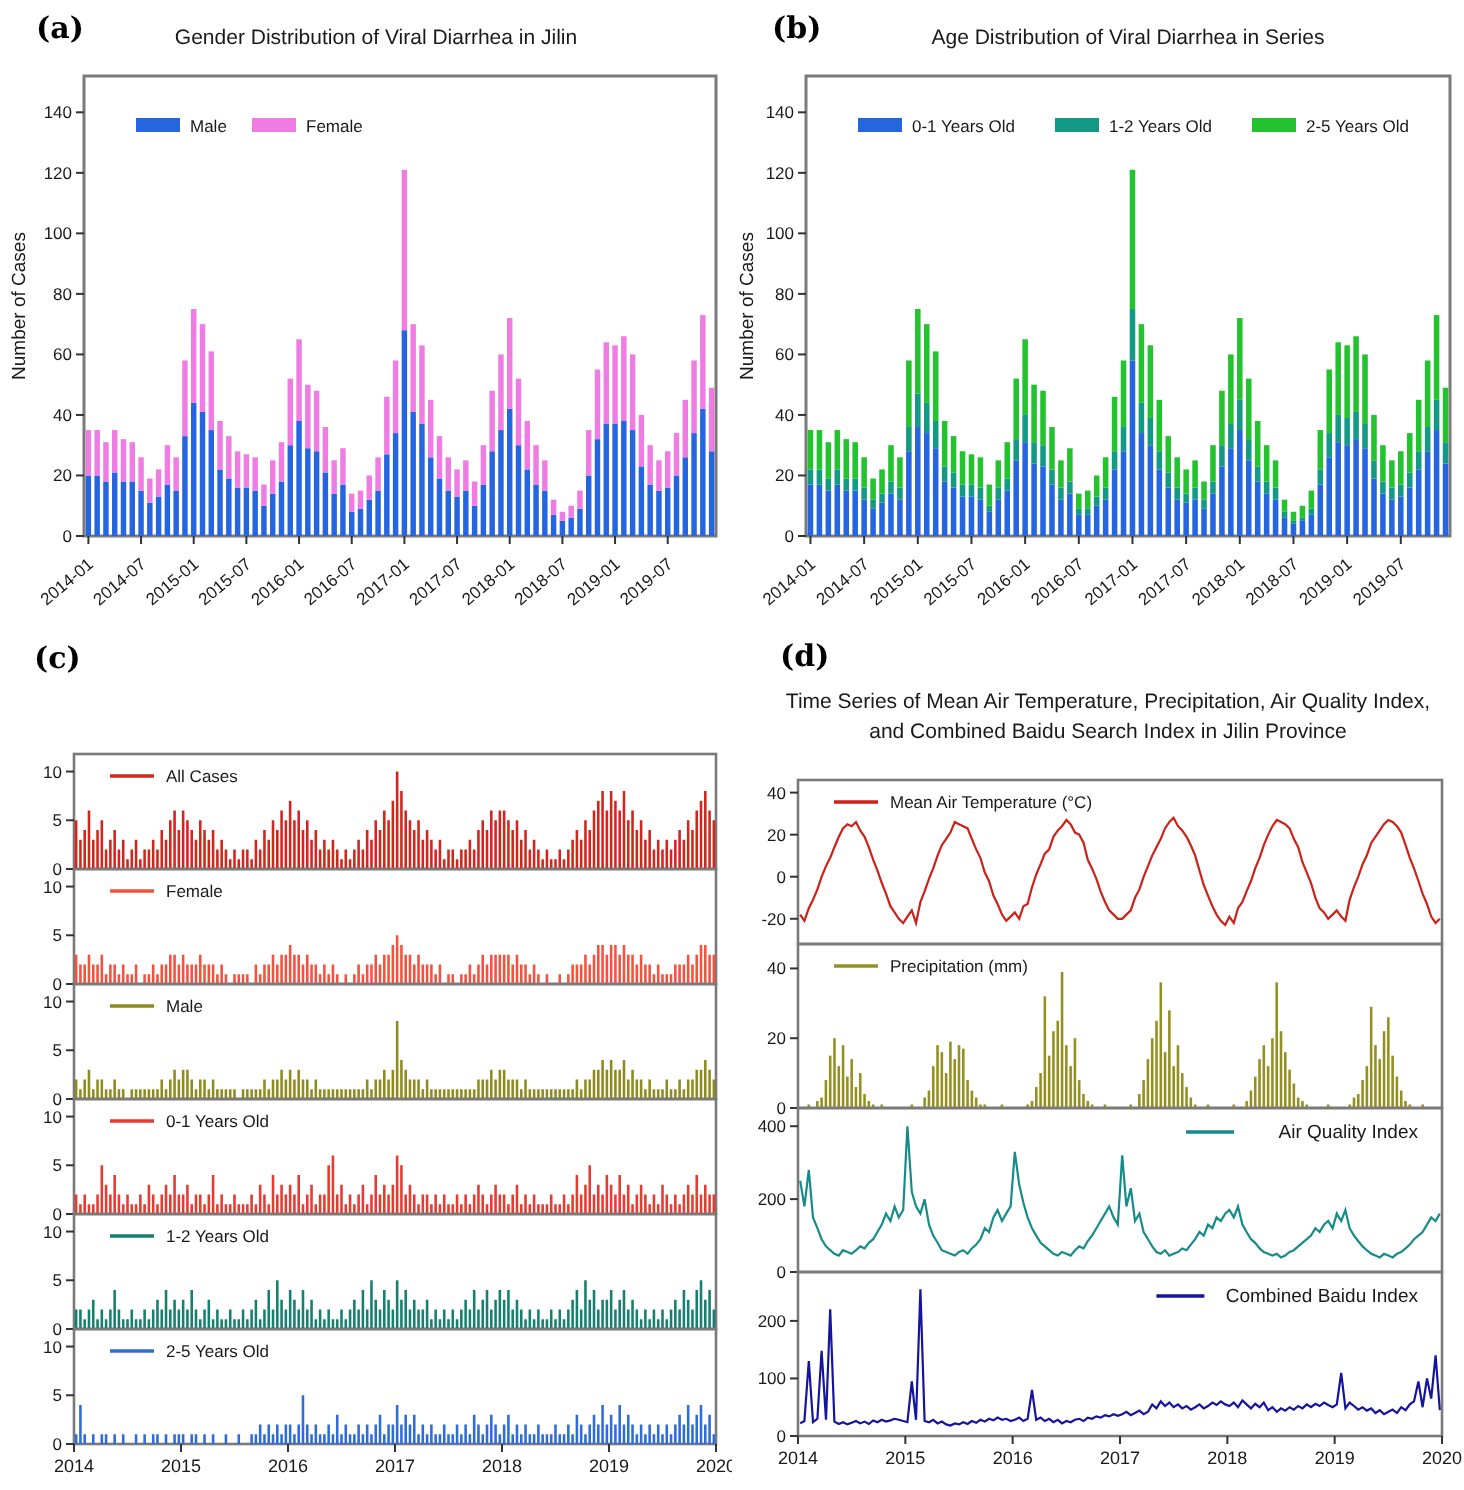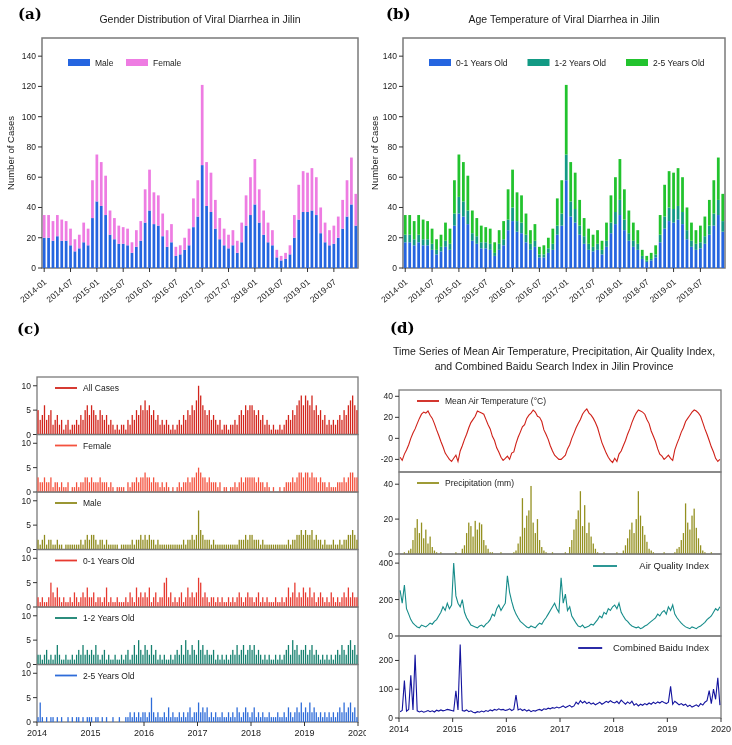--- a/index.html
+++ b/index.html
@@ -22,21 +22,21 @@
     transform:translate(-50%,-50%) rotate(-90deg);z-index:2;
   }
 </style>
 </head>
 <body>
 
 <div>
 
   <section class="panel" id="panel-a" style="left:0;top:0;width:366px;height:312px">
     <div class="tag" style="left:18px;top:5px">(a)</div>
-    <div class="ptitle" style="left:42px;top:13px;width:316px">Gender Distribution of Viral Diarrhea in Jilin</div>
+    <div class="ptitle" style="left:30px;top:13px;width:316px">Gender Distribution of Viral Diarrhea in Jilin</div>
     <div class="ylab" style="left:10px;top:153px">Number of Cases</div>
     <svg width="366" height="312">
         <rect x="42" y="38" width="316" height="230" fill="none" stroke="#7a7a7a" stroke-width="1.5"></rect>
         <line x1="38" y1="268" x2="42" y2="268" stroke="#333333" stroke-width="1"></line>
         <text x="36" y="271" font-size="8.5" text-anchor="end" fill="#1a1a1a" font-family="&quot;Liberation Sans&quot;, sans-serif">0</text>
         <line x1="38" y1="237.73684210526315" x2="42" y2="237.73684210526315" stroke="#333333" stroke-width="1"></line>
         <text x="36" y="240.73684210526315" font-size="8.5" text-anchor="end" fill="#1a1a1a" font-family="&quot;Liberation Sans&quot;, sans-serif">20</text>
         <line x1="38" y1="207.47368421052633" x2="42" y2="207.47368421052633" stroke="#333333" stroke-width="1"></line>
         <text x="36" y="210.47368421052633" font-size="8.5" text-anchor="end" fill="#1a1a1a" font-family="&quot;Liberation Sans&quot;, sans-serif">40</text>
         <line x1="38" y1="177.21052631578948" x2="42" y2="177.21052631578948" stroke="#333333" stroke-width="1"></line>
@@ -219,21 +219,21 @@
         <text x="336.86111111111114" y="283" font-size="8.5" text-anchor="end" fill="#1a1a1a" font-family="&quot;Liberation Sans&quot;, sans-serif" transform="rotate(-40 336.86111111111114 283)">2019-07</text>
         <rect x="68" y="59" width="22" height="7" fill="#2565e0"></rect>
         <text x="95" y="66" font-size="8.5" text-anchor="start" fill="#1a1a1a" font-family="&quot;Liberation Sans&quot;, sans-serif">Male</text>
         <rect x="126" y="59" width="22" height="7" fill="#ee7ce2"></rect>
         <text x="153" y="66" font-size="8.5" text-anchor="start" fill="#1a1a1a" font-family="&quot;Liberation Sans&quot;, sans-serif">Female</text>
       </svg>
   </section>
 
   <section class="panel" id="panel-b" style="left:366px;top:0;width:366px;height:312px">
     <div class="tag" style="left:20px;top:5px">(b)</div>
-    <div class="ptitle" style="left:37px;top:13px;width:322px">Age Temperature of Viral Diarrhea in Jilin</div>
+    <div class="ptitle" style="left:37px;top:13px;width:322px">Age Distribution of Viral Diarrhea in Series</div>
     <div class="ylab" style="left:8px;top:153px">Number of Cases</div>
     <svg width="366" height="312">
         <rect x="37" y="38" width="322" height="230" fill="none" stroke="#7a7a7a" stroke-width="1.5"></rect>
         <line x1="33" y1="268" x2="37" y2="268" stroke="#333333" stroke-width="1"></line>
         <text x="31" y="271" font-size="8.5" text-anchor="end" fill="#1a1a1a" font-family="&quot;Liberation Sans&quot;, sans-serif">0</text>
         <line x1="33" y1="237.73684210526315" x2="37" y2="237.73684210526315" stroke="#333333" stroke-width="1"></line>
         <text x="31" y="240.73684210526315" font-size="8.5" text-anchor="end" fill="#1a1a1a" font-family="&quot;Liberation Sans&quot;, sans-serif">20</text>
         <line x1="33" y1="207.47368421052633" x2="37" y2="207.47368421052633" stroke="#333333" stroke-width="1"></line>
         <text x="31" y="210.47368421052633" font-size="8.5" text-anchor="end" fill="#1a1a1a" font-family="&quot;Liberation Sans&quot;, sans-serif">40</text>
         <line x1="33" y1="177.21052631578948" x2="37" y2="177.21052631578948" stroke="#333333" stroke-width="1"></line>

